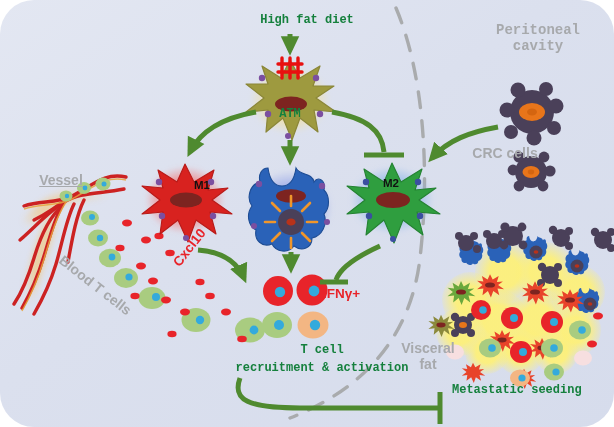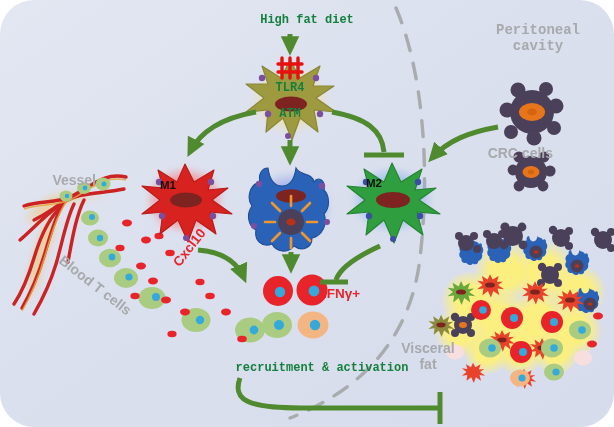--- a/index.html
+++ b/index.html
@@ -3,32 +3,32 @@
 <meta charset="utf-8">
 <style>
   html,body{margin:0;padding:0;background:#ffffff;}
   body{width:614px;height:427px;overflow:hidden;font-family:"Liberation Sans",sans-serif;}
   #stage{position:relative;width:614px;height:427px;}
   #canvas{position:absolute;inset:0;}
   .lbl{position:absolute;white-space:pre;line-height:1.15;}
   .region-lbl{color:#a7a9ac;font-size:14px;font-weight:bold;text-align:center;}
   .blk{color:#15803d;font-size:12px;font-weight:bold;text-align:center;font-family:Liberation Mono, monospace;}
   .red{color:#e8242a;font-size:13.5px;font-weight:bold;}
-  .cell-lbl{color:#111111;font-size:11.5px;font-weight:bold;text-align:left;}
+  .cell-lbl{color:#111111;font-size:11.5px;font-weight:bold;text-align:right;}
   #l-early{left:16px;top:24px;width:110px;}
   #l-perit{left:478px;top:22px;width:120px;font-family:Liberation Mono, monospace;}
-  #l-vessel{left:26px;top:172px;width:70px;text-align:right;}
+  #l-vessel{left:26px;top:172px;width:70px;text-align:center;text-decoration:underline;}
   #l-bloodt{left:66px;top:252px;width:110px;text-align:left;transform:rotate(38deg);transform-origin:0 0;}
   #l-visceral{left:392px;top:340px;width:72px;text-align:center;}
-  #l-crc{left:457px;top:145px;width:96px;text-align:right;}
+  #l-crc{left:457px;top:145px;width:96px;text-align:center;}
   #l-hfd{left:232px;top:14px;width:150px;}
   #l-tlr4{left:245px;top:82px;width:90px;}
   #l-atm{left:250px;top:108px;width:80px;}
   #l-m1{left:160px;top:179px;width:50px;}
-  #l-m2{left:366px;top:177px;width:50px;}
+  #l-m2{left:349px;top:177px;width:50px;}
   #l-cxcl10{left:170px;top:260px;transform:rotate(-52deg);transform-origin:0 0;}
   #l-ifng{left:323px;top:286px;text-align:center;}
   #l-tcell{left:232px;top:344px;width:180px;}
   #l-tcell2{left:212px;top:362px;width:220px;text-align:center;}
   #l-meta{left:452px;top:384px;width:160px;text-align:left;}
 </style>
 </head>
 <body>
 
 <div id="stage">
@@ -474,21 +474,22 @@
 
 <div class="lbl region-lbl" id="l-perit">Peritoneal
 cavity</div>
 <div class="lbl region-lbl" id="l-vessel">Vessel</div>
 <div class="lbl region-lbl" id="l-bloodt">Blood T cells</div>
 <div class="lbl region-lbl" id="l-visceral">Visceral
 fat</div>
 <div class="lbl region-lbl" id="l-crc">CRC cells</div>
 
 <div class="lbl blk" id="l-hfd">High fat diet</div>
-<div class="lbl blk" id="l-tlr4">TLR4</div>
 <div class="lbl blk" id="l-atm">ATM</div>
 <div class="lbl cell-lbl" id="l-m1">M1</div>
 <div class="lbl cell-lbl" id="l-m2">M2</div>
 <div class="lbl red" id="l-cxcl10">Cxcl10</div>
 <div class="lbl red" id="l-ifng">IFNγ+</div>
+<div class="lbl blk" id="l-tcell">T cell</div>
 <div class="lbl blk" id="l-tcell2">recruitment &amp; activation</div>
+<div class="lbl blk" id="l-meta">Metastatic seeding</div>
 
 </div>
 
 </body></html>

